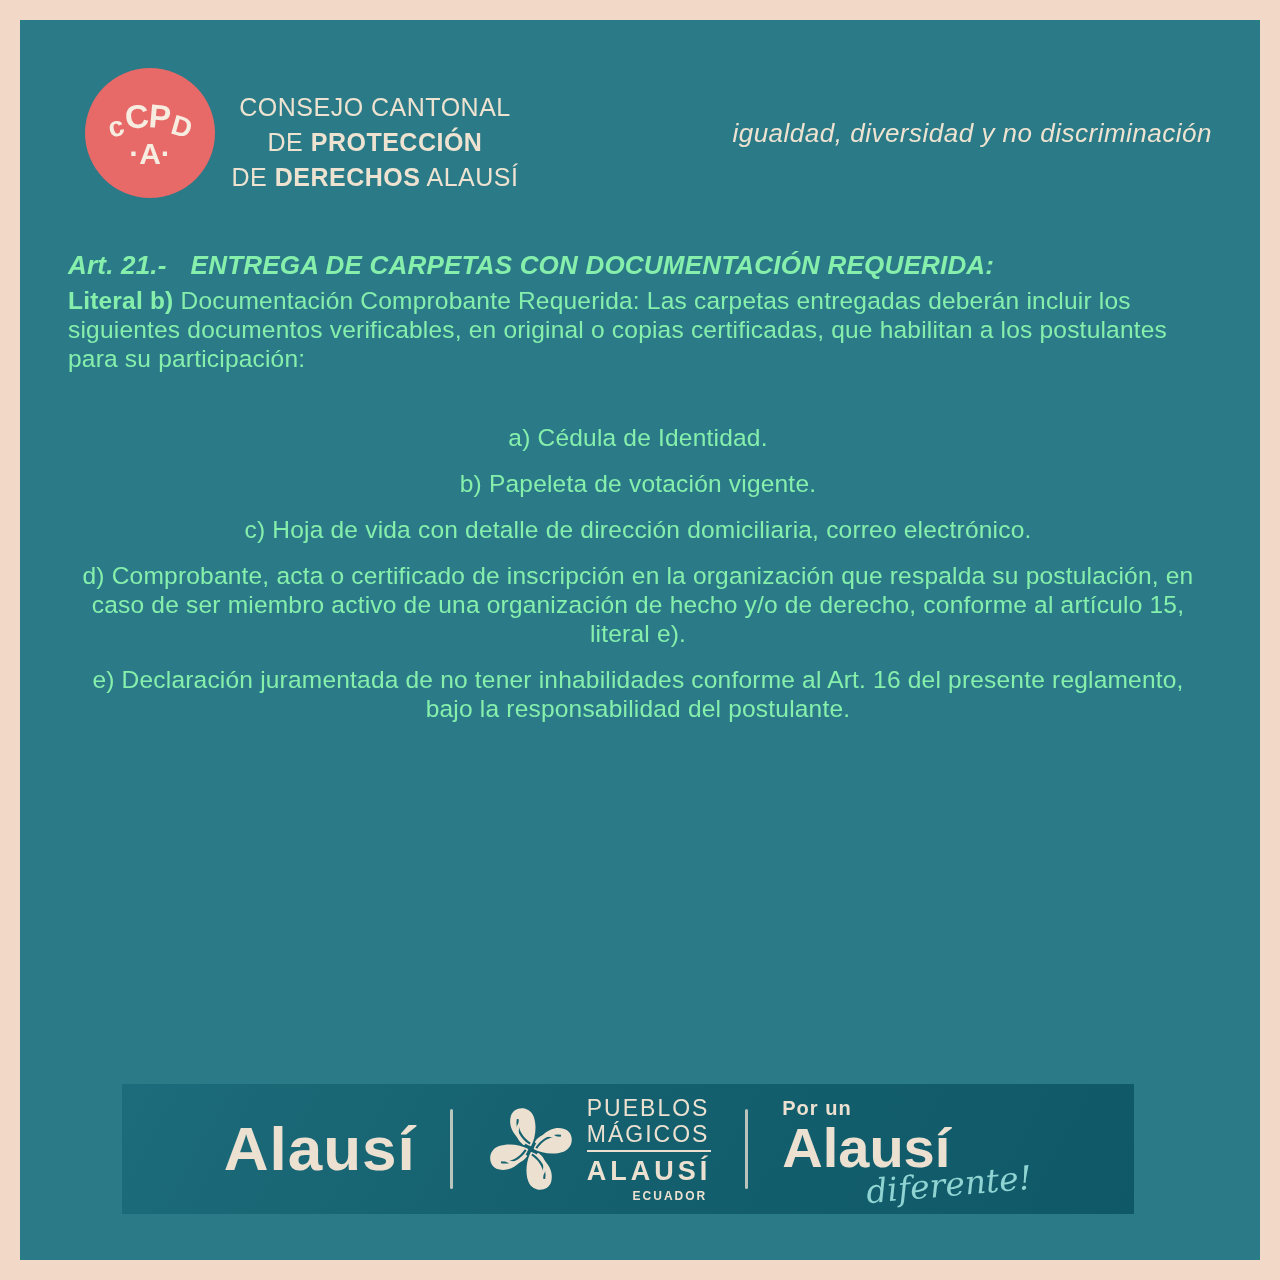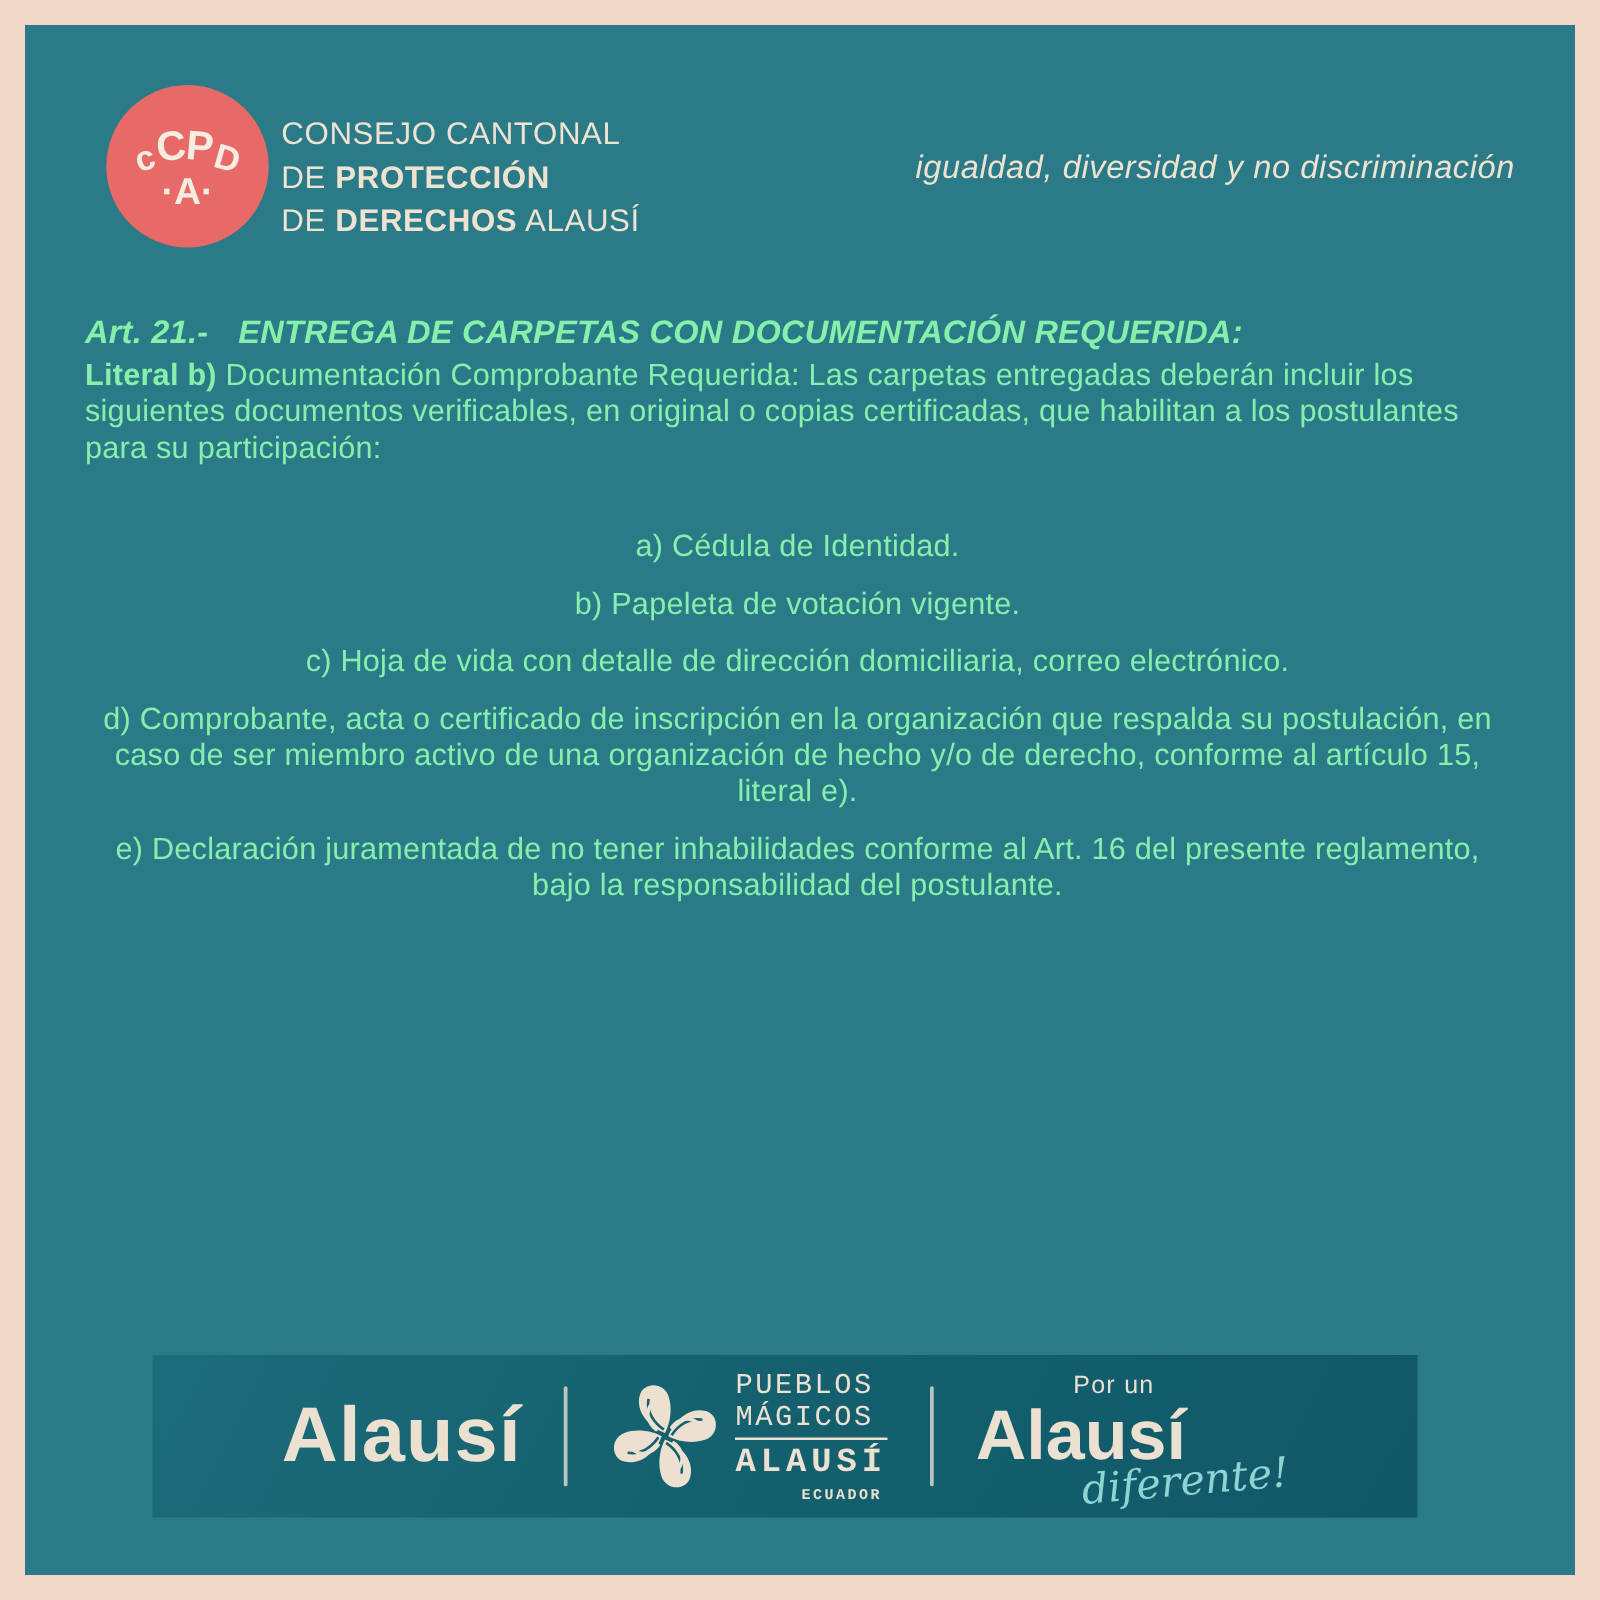--- a/index.html
+++ b/index.html
@@ -23,21 +23,21 @@
   }
   .logo-arch{display:flex;font-weight:bold;line-height:1;margin-top:2px;}
   .logo-arch span{display:inline-block;font-size:33px;}
   .logo-arch .l0{transform:translateY(13px) rotate(-16deg);font-size:28px;}
   .logo-arch .l1{transform:translateY(0) rotate(-5deg);}
   .logo-arch .l2{transform:translateY(0) rotate(5deg);}
   .logo-arch .l3{transform:translateY(13px) rotate(16deg);font-size:28px;}
   .logo-mark{font-size:30px;font-weight:bold;line-height:1;margin-top:6px;letter-spacing:0px;}
   .org-block{
     position:absolute;left:205px;top:70px;width:300px;
-    text-align:left;color:#eee3d1;
+    text-align:center;color:#eee3d1;
     font-size:25px;line-height:35px;letter-spacing:0.5px;
   }
   .org-block b{font-weight:bold;}
   .tagline{
     position:absolute;right:48px;top:98px;
     color:#eee3d1;font-size:26px;font-style:italic;letter-spacing:0.5px;
   }
   
   .article{
     position:absolute;left:48px;top:230px;width:1140px;
@@ -53,28 +53,28 @@
   .doc-list p{margin:0 0 17px 0;font-size:24.5px;line-height:29px;letter-spacing:0.2px;text-align:center;}
   
   .banner{
     position:absolute;left:102px;top:1064px;width:1012px;height:130px;
     background:linear-gradient(118deg,#1d6c7b 0%,#15616f 42%,#0f5868 100%);
     display:flex;align-items:center;justify-content:center;gap:34px;
     color:#ece1d0;
   }
   .wordmark{font-size:62px;font-weight:bold;letter-spacing:1px;line-height:1;}
   .divider{width:3px;height:80px;background:rgba(240,230,215,0.75);border-radius:2px;}
-  .pueblos{display:flex;align-items:center;gap:12px;font-family:Liberation Mono, monospace;}
+  .pueblos{display:flex;align-items:center;gap:12px;}
   .pueblos-text{display:flex;flex-direction:column;line-height:1;}
   .pm-line1{font-size:23px;letter-spacing:2px;}
   .pm-line2{font-size:23px;letter-spacing:2px;padding:3px 0 4px;border-bottom:2px solid #ece1d0;}
   .pm-line3{font-size:27px;font-weight:bold;letter-spacing:4px;margin-top:6px;}
   .pm-line4{font-size:12px;font-weight:bold;letter-spacing:2px;margin-top:5px;align-self:flex-end;margin-right:4px;}
   .porun{display:flex;flex-direction:column;line-height:1;position:relative;}
-  .porun-top{font-size:20px;font-weight:normal;margin-left:78px;letter-spacing:1px;}
+  .porun-top{font-size:20px;font-weight:bold;letter-spacing:1px;}
   .porun-main{font-size:56px;font-weight:bold;margin-top:2px;}
   .porun-script{
     font-family:"DejaVu Serif", serif;font-style:italic;
     font-size:33px;color:#8fd4d2;
     margin:-8px 0 0 84px;transform:rotate(-5deg);
   }
 </style>
 </head>
 <body>
 

